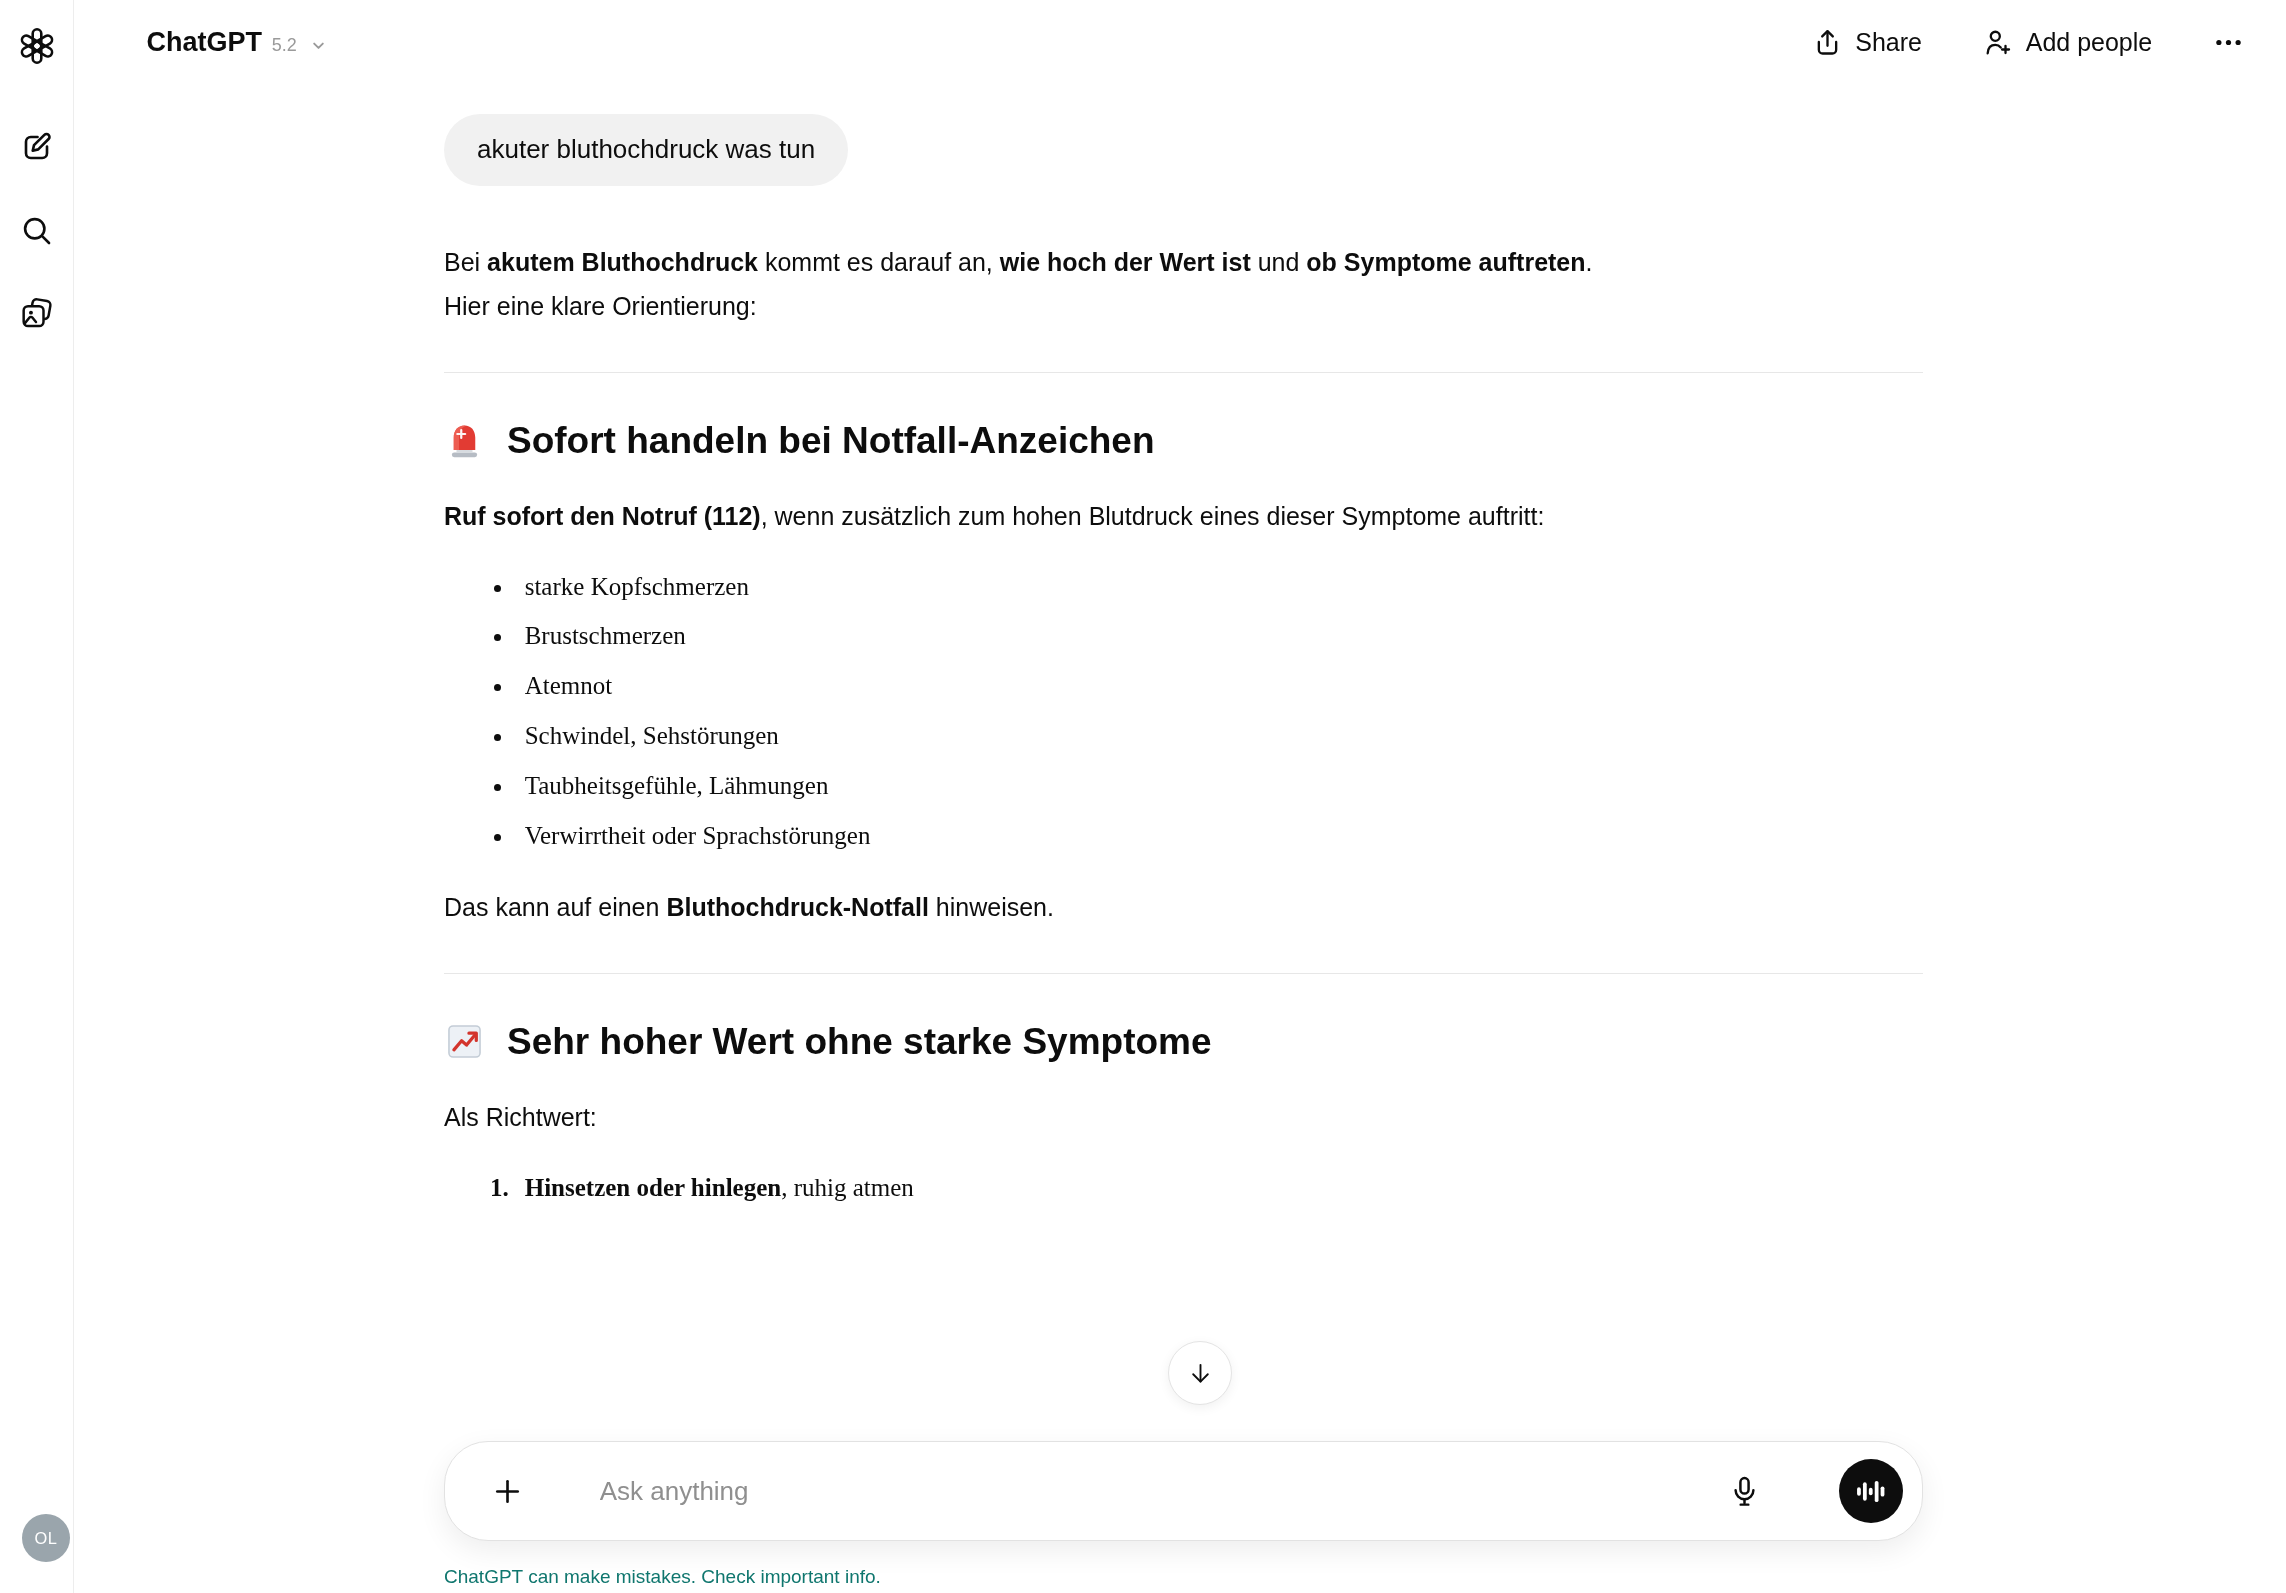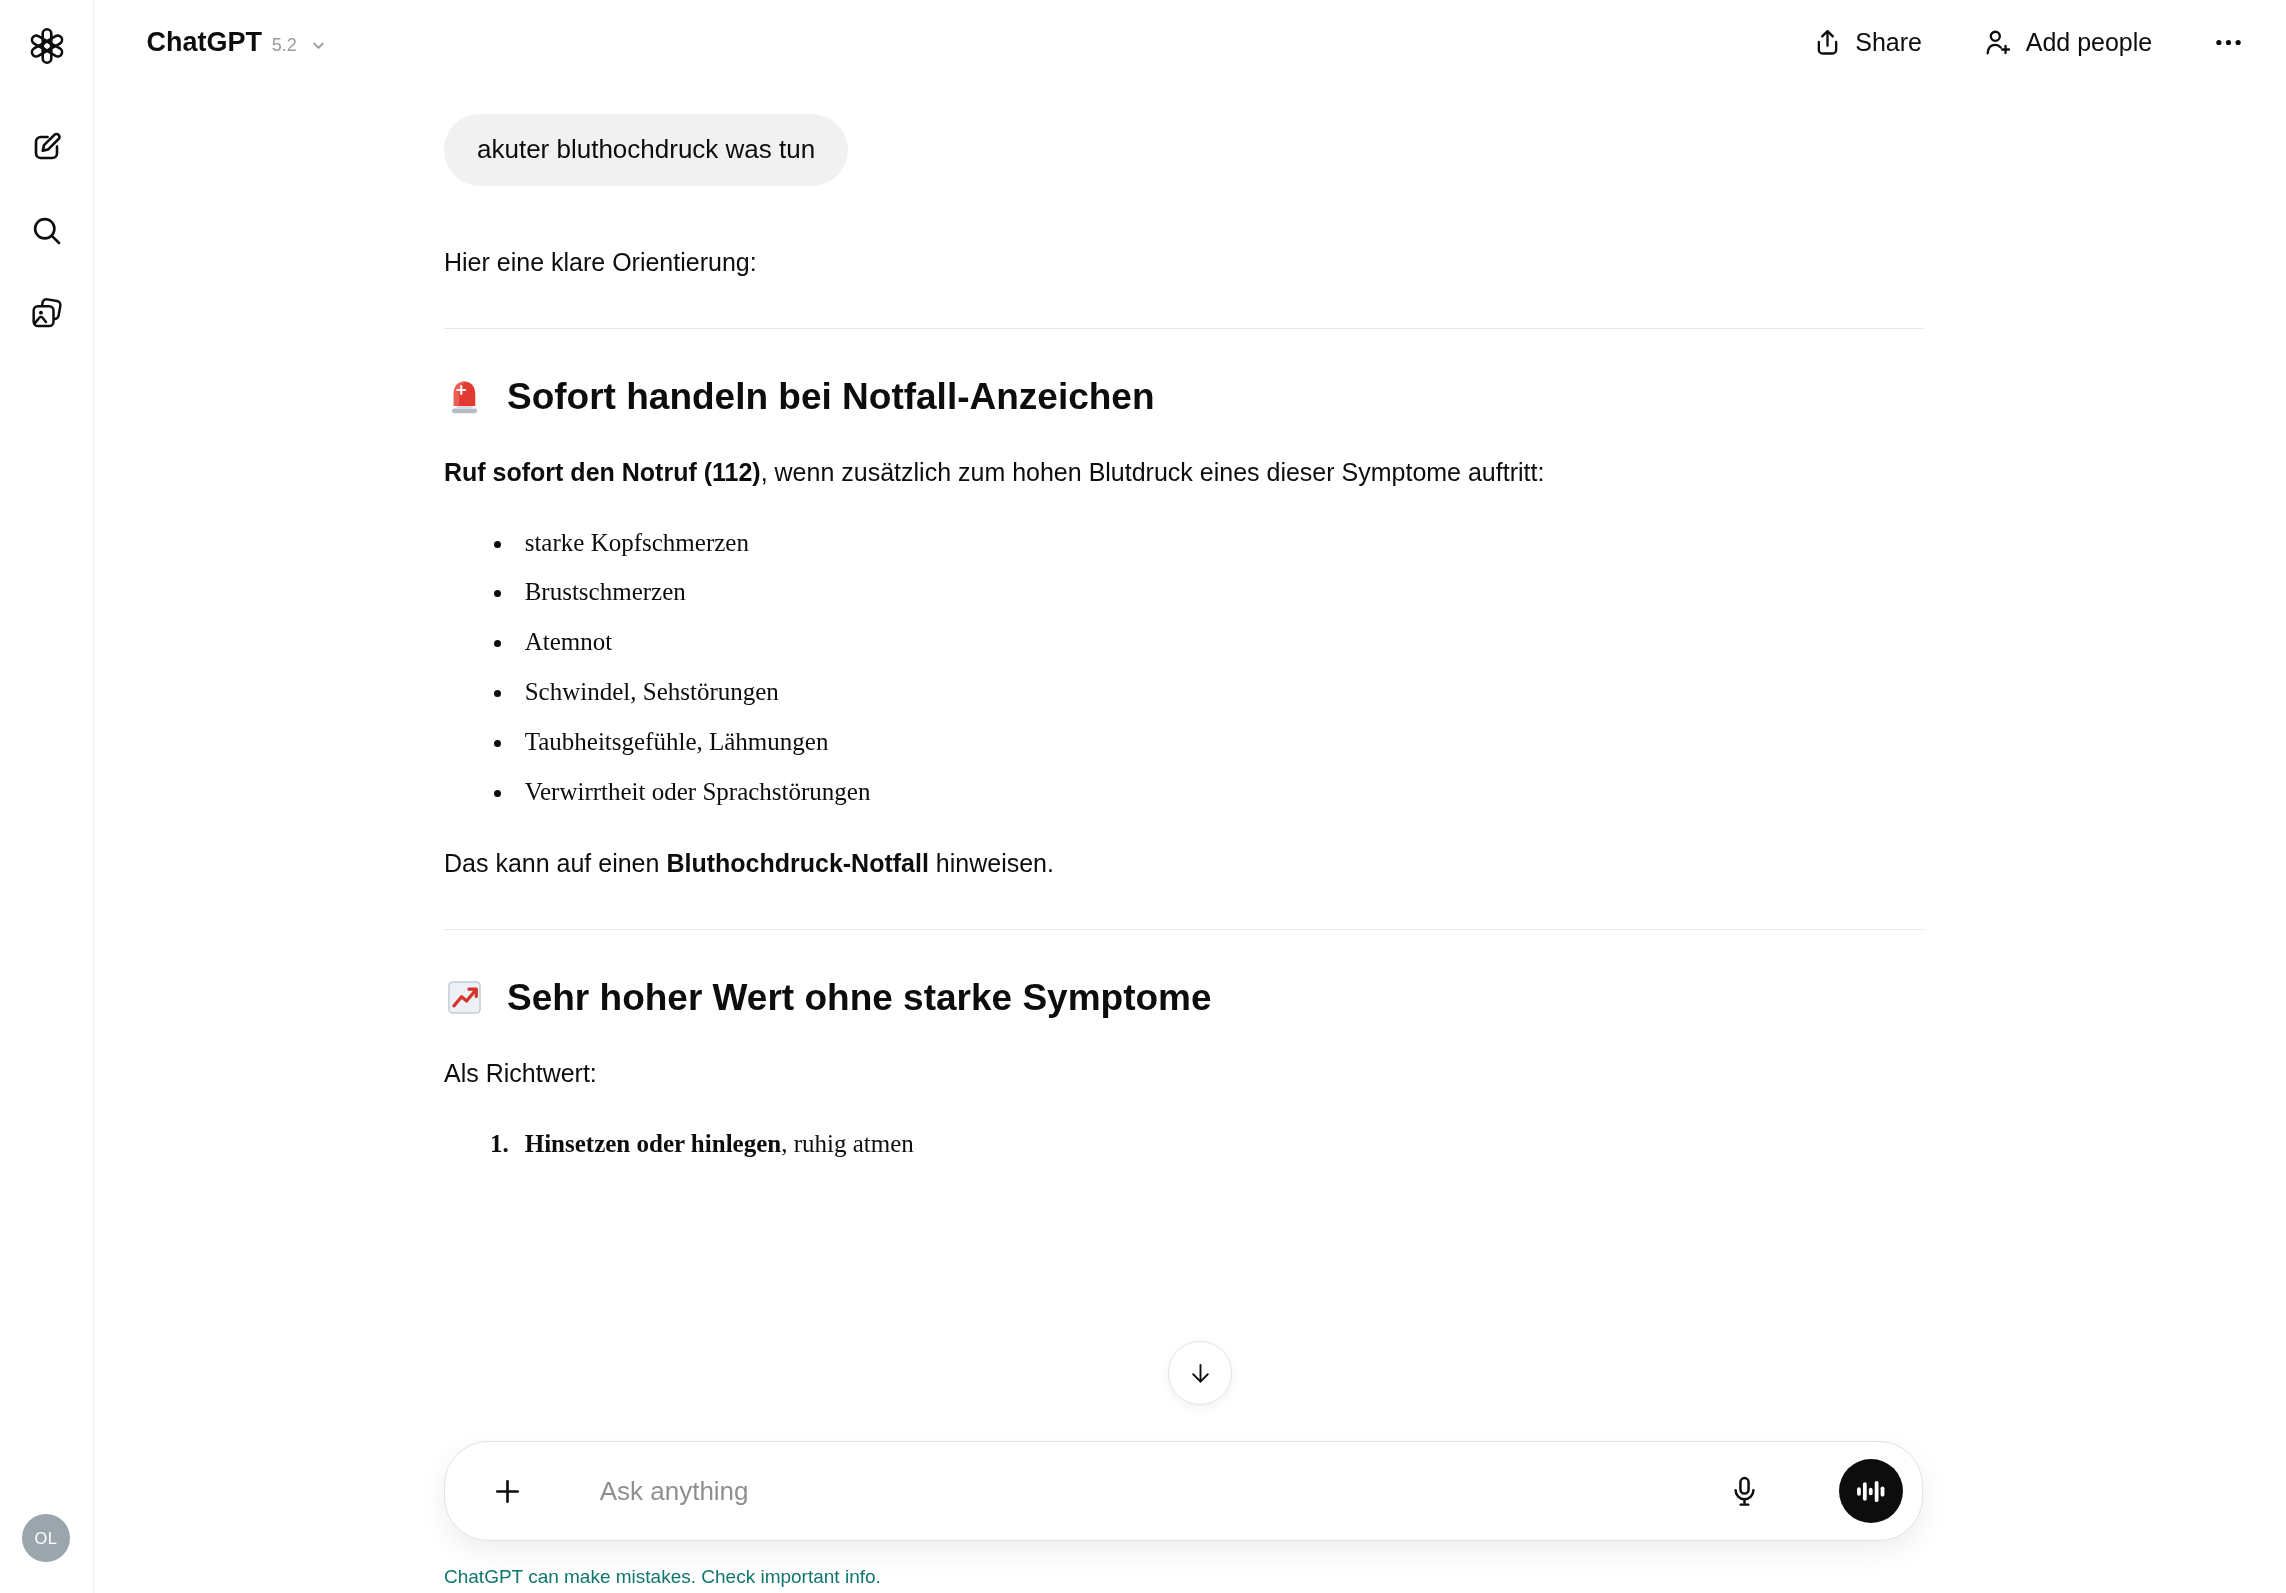--- a/index.html
+++ b/index.html
@@ -7,21 +7,21 @@
   body {
     font-family: "Liberation Sans", "DejaVu Sans", sans-serif;
     color: #0d0d0d;
     background: #ffffff;
     position: relative;
   }
   svg { display: block; }
 
   
   .sidebar {
-    position: fixed; left: 0; top: 0; width: 94px; height: 1593px;
+    position: fixed; left: 0; top: 0; width: 74px; height: 1593px;
     background: #ffffff; border-right: 1px solid #ededed;
     display: flex; flex-direction: column; align-items: center;
     padding-top: 23px; z-index: 30;
   }
   .logo-btn { width: 46px; height: 46px; display: flex; align-items: center; justify-content: center; background: none; border: none; cursor: pointer; }
   .side-nav { margin-top: 56px; display: flex; flex-direction: column; align-items: center; gap: 39px; }
   .side-btn { width: 44px; height: 44px; display: flex; align-items: center; justify-content: center; background: none; border: none; border-radius: 11.6px; cursor: pointer; }
   .avatar {
     position: absolute; bottom: 31px; left: 22px;
     width: 48px; height: 48px; border-radius: 50%;
@@ -214,20 +214,21 @@
   </header>
 
   <div class="thread">
 
     <div class="user-row">
       <div class="user-bubble">akuter bluthochdruck was tun</div>
     </div>
 
     <div class="assistant">
       <p>
+          <span class="line"><span>Bei </span><b>akutem Bluthochdruck</b><span> kommt es darauf an, </span><b>wie hoch der Wert ist</b><span> und </span><b>ob Symptome auftreten</b><span>.</span></span>
           <span class="line"><span>Hier eine klare Orientierung:</span></span>
         </p>
 
       <hr>
 
       <h3>
         <span class="emoji-icon">
           <svg width="41" height="41" viewBox="0 0 24 24">
             <rect x="4.6" y="19" width="14.8" height="2.8" rx="1.4" fill="#b6bcc4"></rect>
             <rect x="7.2" y="17.2" width="9.6" height="2" rx="1" fill="#d7dbe0"></rect>

